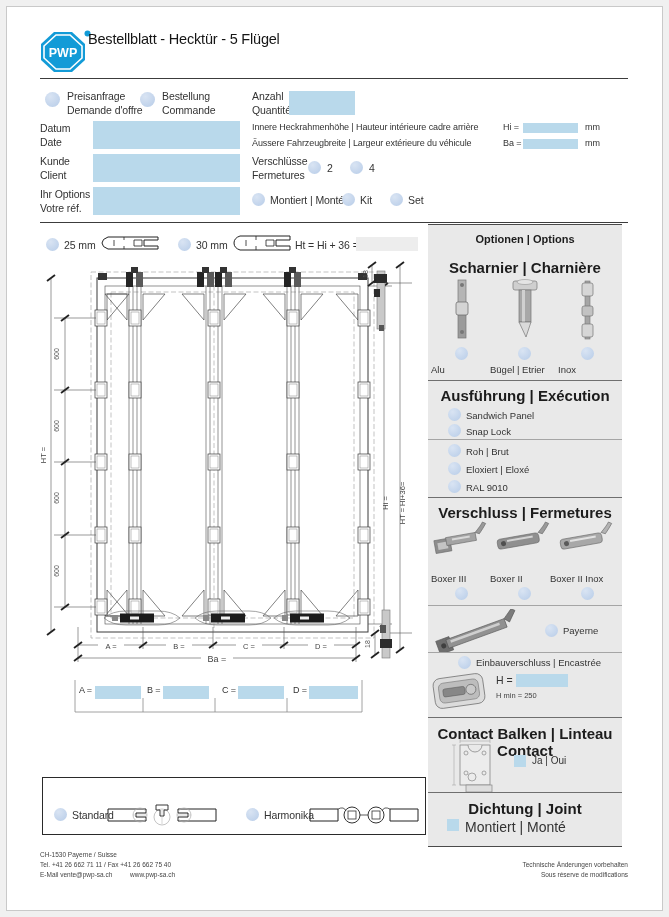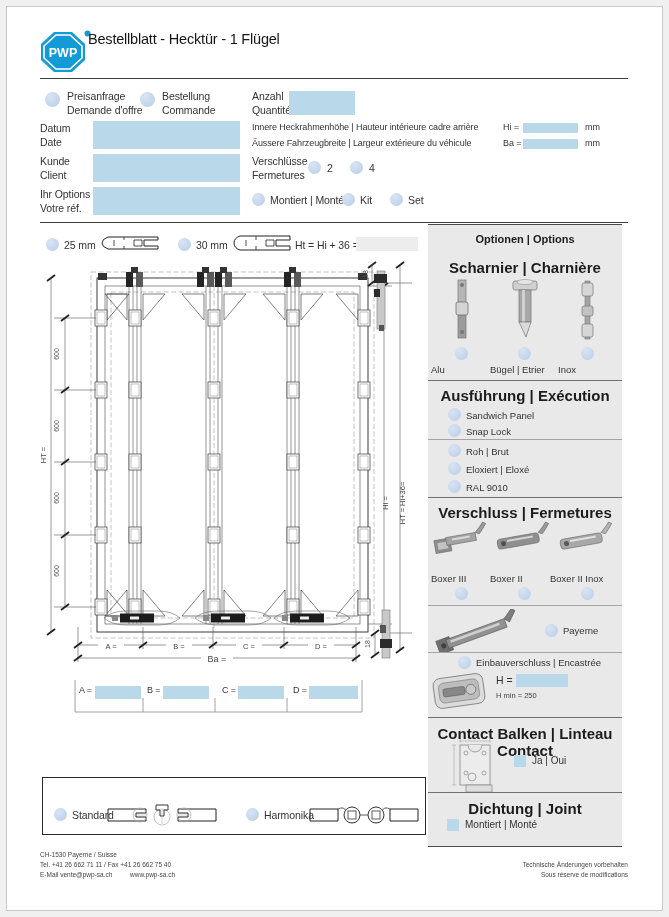--- a/index.html
+++ b/index.html
@@ -41,21 +41,21 @@
 <div class="canvas">
   <div class="paper"></div>
 
   <svg class="abs" style="left:39px;top:29px" width="52" height="46" viewBox="0 0 52 46">
     <polygon points="15,3 33,3 46,15 46,31 33,43 15,43 2,31 2,15" fill="#129bd7"></polygon>
     <polygon points="17,6 31,6 43,17 43,29 31,40 17,40 5,29 5,17" fill="none" stroke="#fff" stroke-width="1.6"></polygon>
     <text x="24" y="27.5" text-anchor="middle" font-size="12.5" font-weight="bold" fill="#fff">PWP</text>
     <circle cx="48.5" cy="4.5" r="3" fill="#129bd7"></circle>
   </svg>
   <div class="abs" style="left:88px;top:30px;font-size:14.5px;line-height:19px;color:#151515;letter-spacing:-0.2px">
-    <div>Bestellblatt - Hecktür - 1 Flügel</div>
+    <div>Bestellblatt - Hecktür - 5 Flügel</div>
   </div>
   <div class="abs rule" style="left:40px;top:78px;width:588px"></div>
 
   <div class="abs radio" style="left:45px;top:92px"></div>
   <div class="abs lbl" style="left:67px;top:90px">
     <div>Preisanfrage</div>
     <div>Demande d'offre</div>
   </div>
   <div class="abs radio" style="left:140px;top:92px"></div>
   <div class="abs lbl" style="left:162px;top:90px">
@@ -465,21 +465,21 @@
       <circle cx="28" cy="38" r="4" fill="none" stroke="#888" stroke-width=".7"></circle>
       <rect x="22" y="46" width="26" height="7" fill="#dedede" stroke="#888" stroke-width=".7"></rect>
       <path d="M16,2 h30 M10,6 v40 M16,0 v4 M46,0 v4 M8,6 h4 M8,46 h4" stroke="#999" stroke-width=".5" fill="none"></path>
     </svg>
     <div class="abs chk" style="left:86px;top:530px"></div>
     <div class="abs sb-opt" style="left:104px;top:530px;font-size:10px">Ja | Oui</div>
     <div class="abs sb-div" style="top:567px"></div>
 
     <div class="abs sb-sub" style="top:575px">Dichtung | Joint</div>
     <div class="abs chk" style="left:19px;top:594px"></div>
-    <div class="abs sb-opt" style="left:37px;top:594px;font-size:10px">Montiert | Monté</div>
+    <div class="abs sb-opt" style="left:37px;top:594px;font-size:14px">Montiert | Monté</div>
   </div>
 
   <div class="abs foot" style="left:40px;top:850px">CH-1530 Payerne / Suisse</div>
   <div class="abs foot" style="left:40px;top:860px">Tel. +41 26 662 71 11 / Fax +41 26 662 75 40</div>
   <div class="abs foot" style="left:40px;top:870px">E-Mail vente@pwp-sa.ch</div>
   <div class="abs foot" style="left:130px;top:870px">www.pwp-sa.ch</div>
   <div class="abs foot" style="left:408px;top:860px;width:220px;text-align:right">Technische Änderungen vorbehalten</div>
   <div class="abs foot" style="left:408px;top:870px;width:220px;text-align:right">Sous réserve de modifications</div>
 </div>
 

